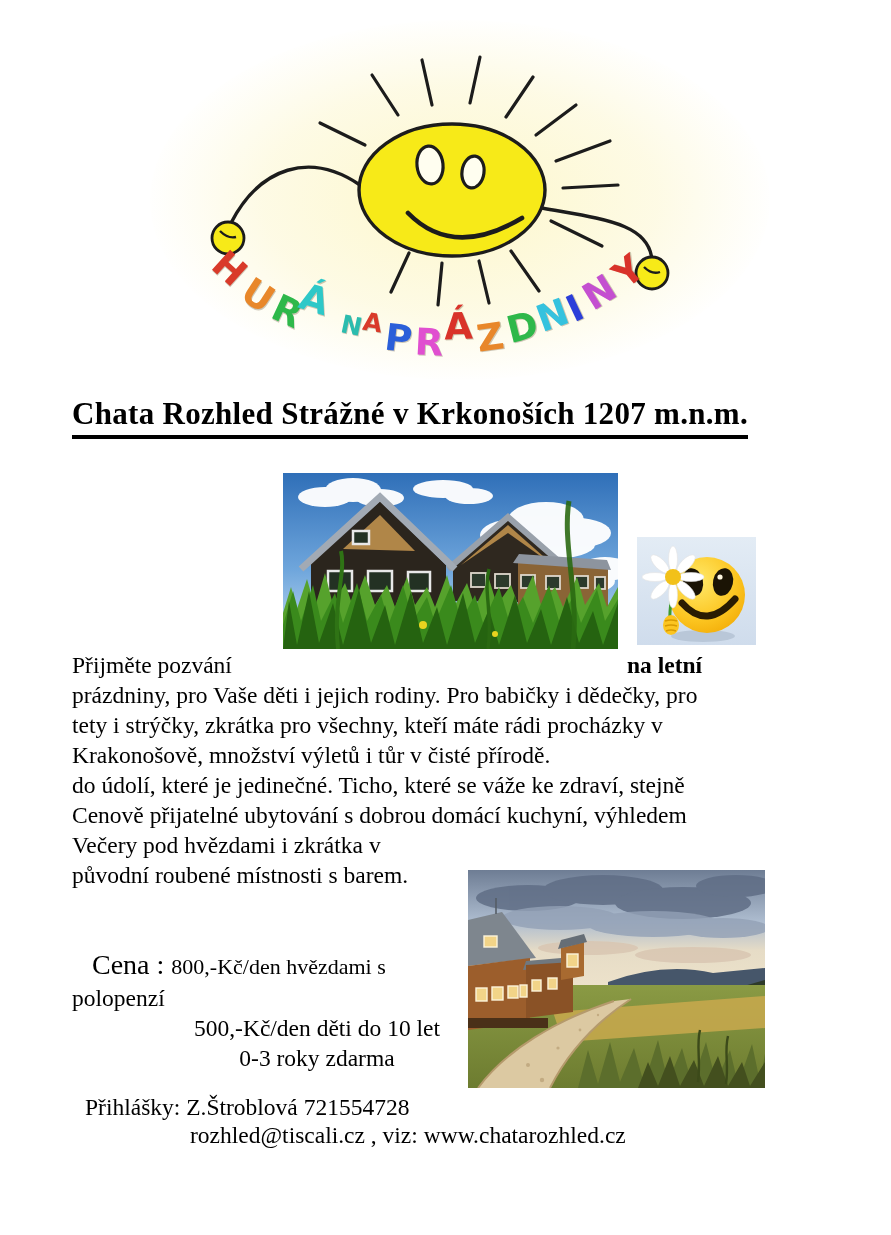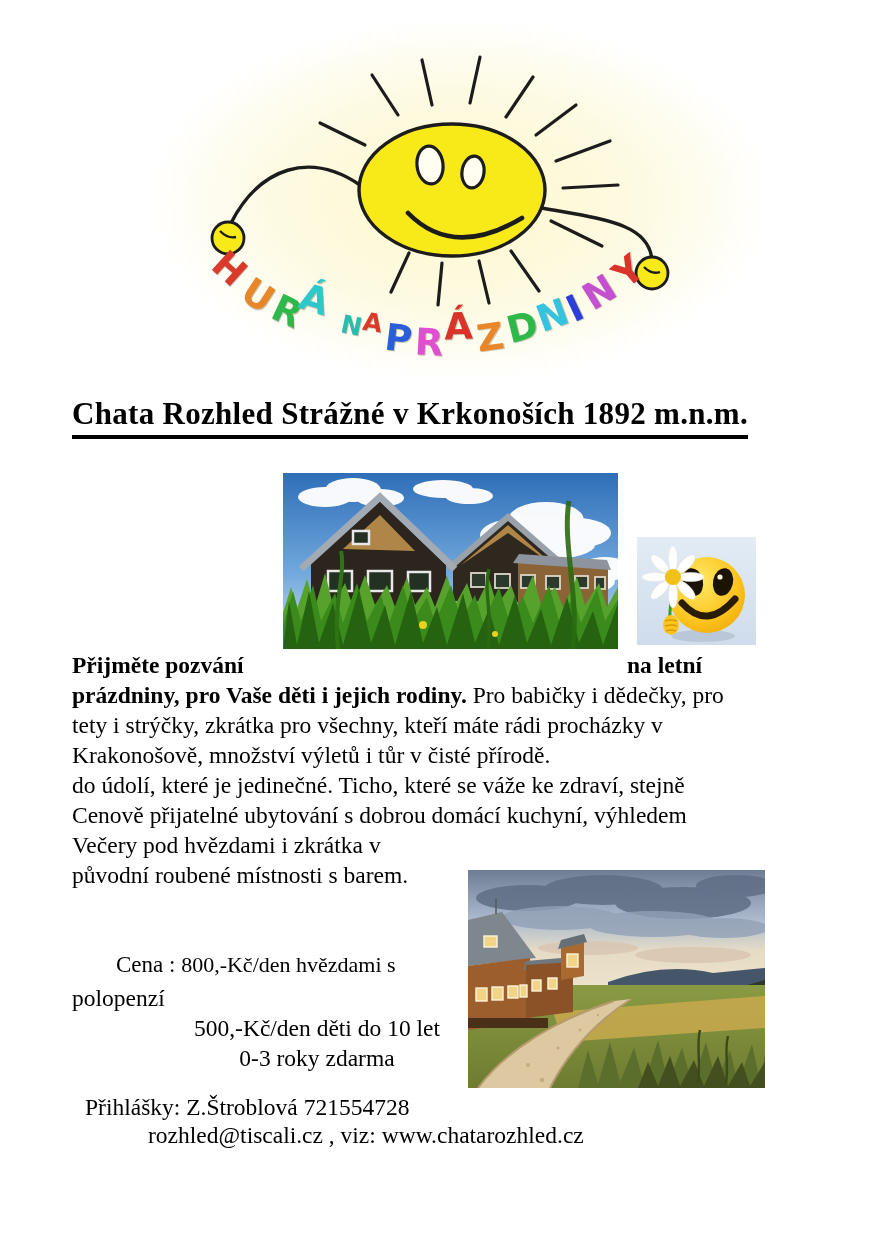--- a/index.html
+++ b/index.html
@@ -32,35 +32,35 @@
   }
 
   
   #photo-1{left:283px;top:473px;width:335px;height:176px;}
   #smiley{left:637px;top:537px;width:119px;height:108px;}
   #photo-2{left:468px;top:870px;width:297px;height:218px;}
 
   
   #main-text{left:72px;top:650px;width:740px;font-size:23.5px;line-height:30px;}
   #main-text .line{position:relative;white-space:nowrap;}
-  .b{font-weight:bold;text-align:right;}
+  .b{font-weight:normal;text-align:right;}
   .sm{font-size:19.5px;}
   #line1-right{position:absolute;left:555px;top:0;font-weight:bold;}
 
   
   #pricing{left:72px;top:950px;width:390px;font-size:22px;line-height:30px;}
   #pricing .p1{height:33px;padding-left:20px;white-space:nowrap;}
-  #price-label{font-size:23px;margin-left:24px;}
+  #price-label{font-size:28px;}
   #pricing .ind{margin-left:100px;white-space:nowrap;text-align:center;}
   #pricing .p2{font-size:23.5px;}
 
   
   #contact{left:72px;top:1094px;width:700px;font-size:23.5px;line-height:27.5px;}
   #contact .c1{padding-left:13px;white-space:nowrap;}
-  #contact .c2{margin-left:76px;white-space:nowrap;}
+  #contact .c2{margin-left:118px;white-space:nowrap;}
 </style>
 </head>
 <body>
 
 <div id="sun-glow" class="abs"></div>
 
 <svg id="sun-svg" class="abs" width="550" height="345" viewBox="0 0 550 345">
   <g stroke="#1c1c1c" stroke-width="3.2" stroke-linecap="round">
     <line x1="195" y1="110" x2="150" y2="88"></line>
     <line x1="228" y1="80" x2="202" y2="40"></line>
@@ -106,21 +106,21 @@
     <span class="arc-letter" style="left: 444px; top: 308px; color: rgb(217, 51, 42); transform: rotate(-2deg);">Á</span>
     <span class="arc-letter" style="left: 477px; top: 319px; color: rgb(232, 135, 42); transform: rotate(-8deg);">Z</span>
     <span class="arc-letter" style="left: 507px; top: 309px; color: rgb(46, 184, 74); transform: rotate(-14deg);">D</span>
     <span class="arc-letter" style="left: 537px; top: 297px; color: rgb(53, 194, 222); transform: rotate(-20deg);">N</span>
     <span class="arc-letter" style="left: 568px; top: 290px; color: rgb(43, 62, 217); transform: rotate(-25deg);">I</span>
     <span class="arc-letter" style="left: 584px; top: 274px; color: rgb(196, 79, 208); transform: rotate(-32deg);">N</span>
     <span class="arc-letter" style="left: 615px; top: 253px; color: rgb(217, 51, 42); transform: rotate(-40deg);">Y</span>
   </div>
 
 <div id="title-wrap" class="abs">
-  <span class="title-text">Chata Rozhled Strážné v Krkonoších 1892 m.n.m.</span>
+  <span class="title-text">Chata Rozhled Strážné v Krkonoších 1207 m.n.m.</span>
 </div>
 
 <svg id="photo-1" class="abs" viewBox="0 0 335 176" preserveAspectRatio="none">
   <defs>
     <linearGradient id="sky1" x1="0" y1="0" x2="0" y2="1">
       <stop offset="0" stop-color="#2f6fb8"></stop>
         <stop offset=".55" stop-color="#6fa6dc"></stop>
         <stop offset="1" stop-color="#c9e0f2"></stop>
     </linearGradient>
     <linearGradient id="gr1" x1="0" y1="0" x2="0" y2="1">

